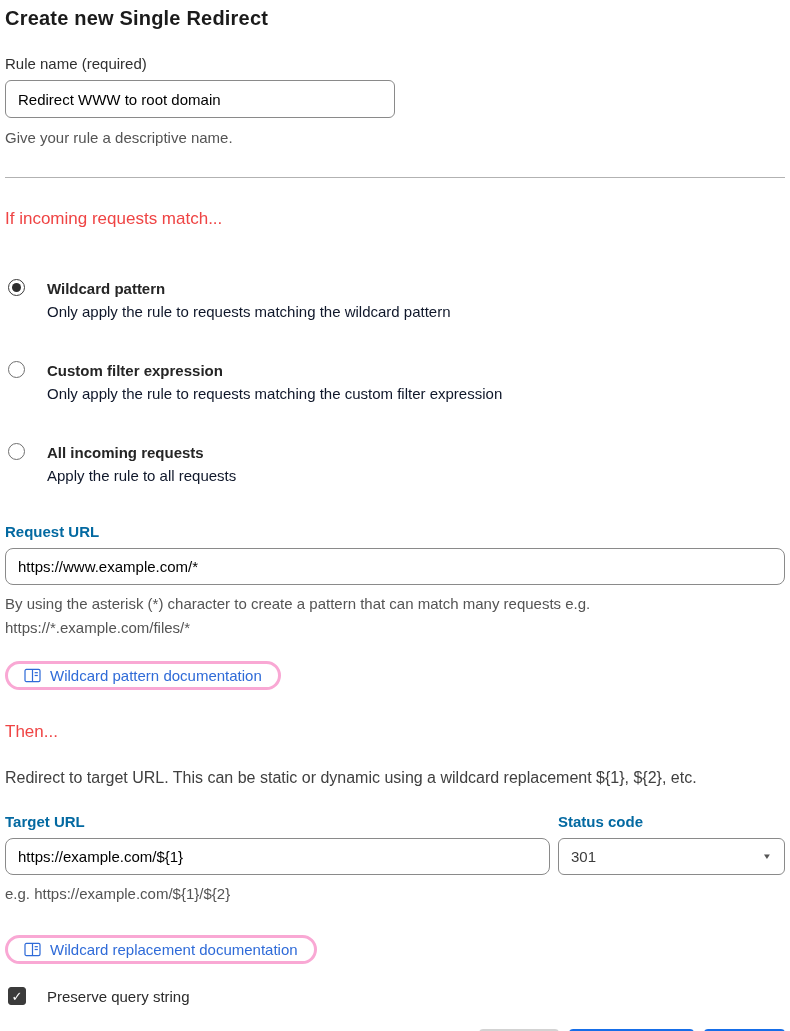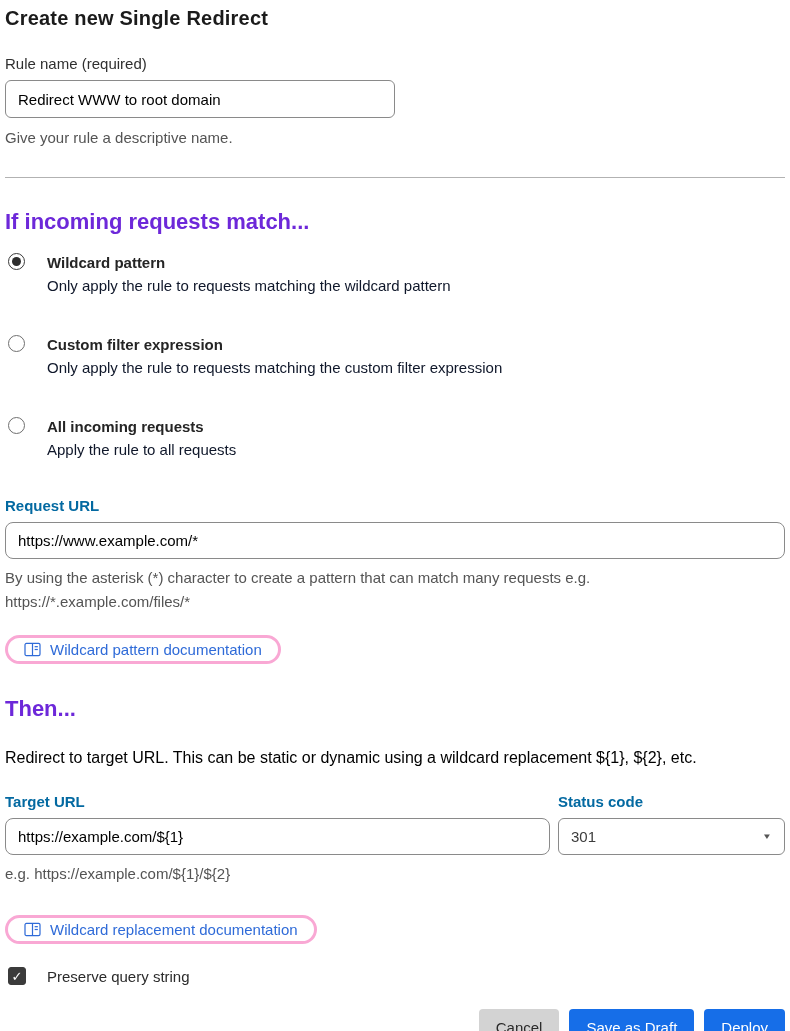--- a/index.html
+++ b/index.html
@@ -20,24 +20,24 @@
     font-family: "Liberation Sans", sans-serif;
     font-size: 15px; color: #000000;
     border: 1px solid #8a8a8a; border-radius: 6px;
     padding: 0 12px; height: 38px; width: 390px;
     background: #fff; outline: none;
   }
   .help-text { font-size: 15px; color: #545454; margin-top: 8px; line-height: 24px; }
 
   hr.divider { border: none; border-top: 1px solid #b2b2b2; margin-top: 27px; }
 
-  .section-heading { font-size: 22px; font-weight: bold; color: #6d28d9; margin-top: 31px; }
+  .section-heading { font-size: 17px; font-weight: normal; color: #ef4444; margin-top: 31px; }
 
   
-  .radio-group { margin-top: 16px; }
+  .radio-group { margin-top: 48px; }
   .radio-option { display: flex; align-items: flex-start; margin-bottom: 36px; cursor: pointer; }
   .radio-icon {
     flex: 0 0 auto; width: 17px; height: 17px; margin: 2px 0 0 3px;
     border: 1px solid #6f6f6f; border-radius: 50%;
     display: inline-flex; align-items: center; justify-content: center;
     background: #fff;
   }
   .radio-icon.checked { border: 1.5px solid #3a3a3a; }
   .radio-icon.checked::after {
     content: ""; width: 9px; height: 9px; border-radius: 50%; background: #2d2d2d;
@@ -53,21 +53,21 @@
   .doc-button {
     margin-top: 21px;
     display: inline-flex; align-items: center; gap: 9px;
     height: 29px; padding: 0 16px;
     background: #fff; border: 3px solid #f9a8d4; border-radius: 15px;
     color: #2f6bd8; font-size: 15px; font-family: "Liberation Sans", sans-serif;
     cursor: pointer;
   }
   .doc-button svg { display: block; }
 
-  .then-desc { font-size: 16px; color: #000000; margin-top: 27px; }
+  .then-desc { font-size: 16px; color: #404040; margin-top: 27px; }
 
   .row { display: flex; gap: 8px; margin-top: 26px; }
   .col-target { flex: 1 1 auto; }
   .col-status { flex: 0 0 227px; }
   .row .field-label { margin-top: 0; }
   .target-input { width: 100%; height: 37px; border-radius: 8px; }
 
   .select-box {
     width: 227px; height: 37px;
     border: 1px solid #8a8a8a; border-radius: 6px;

